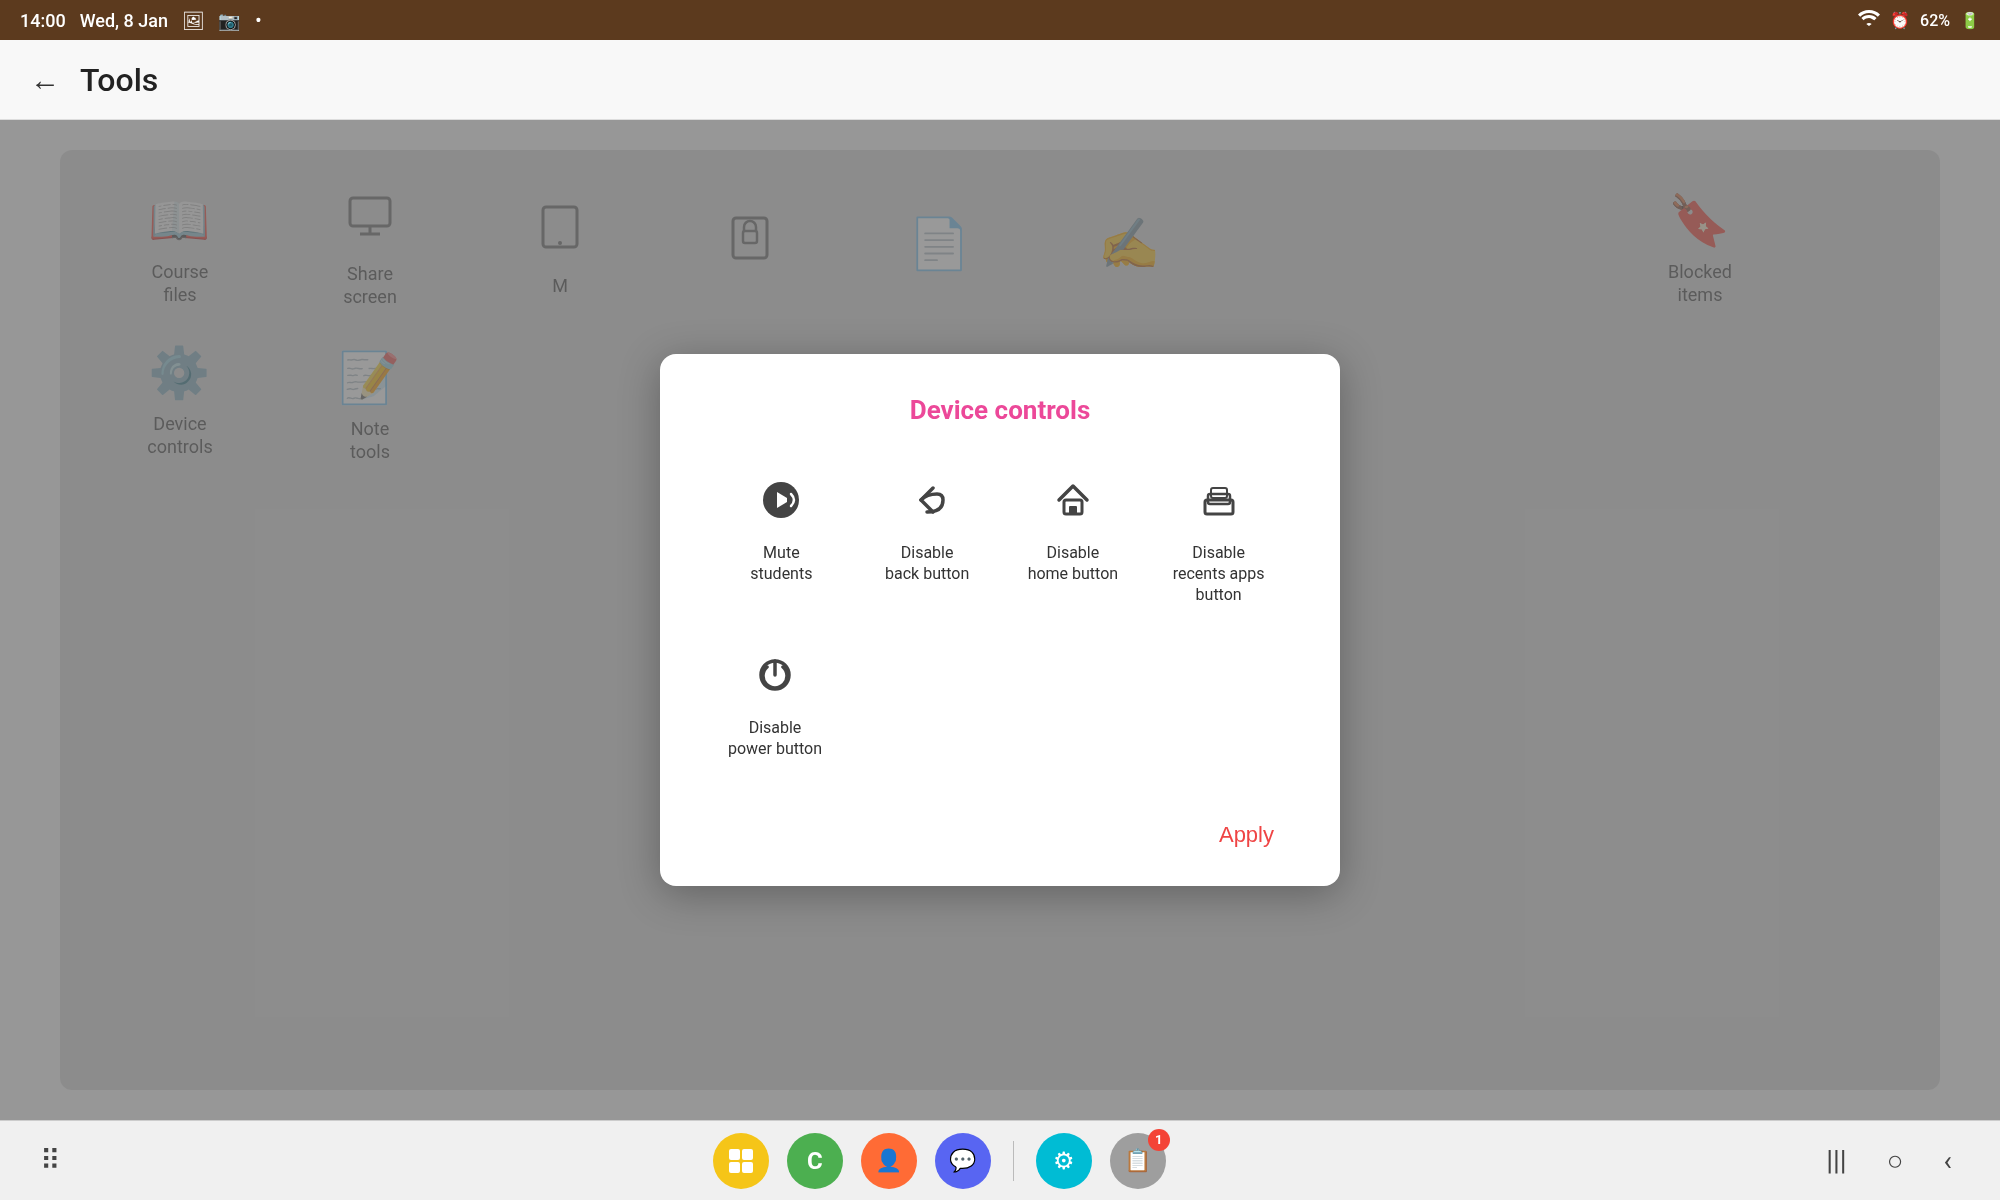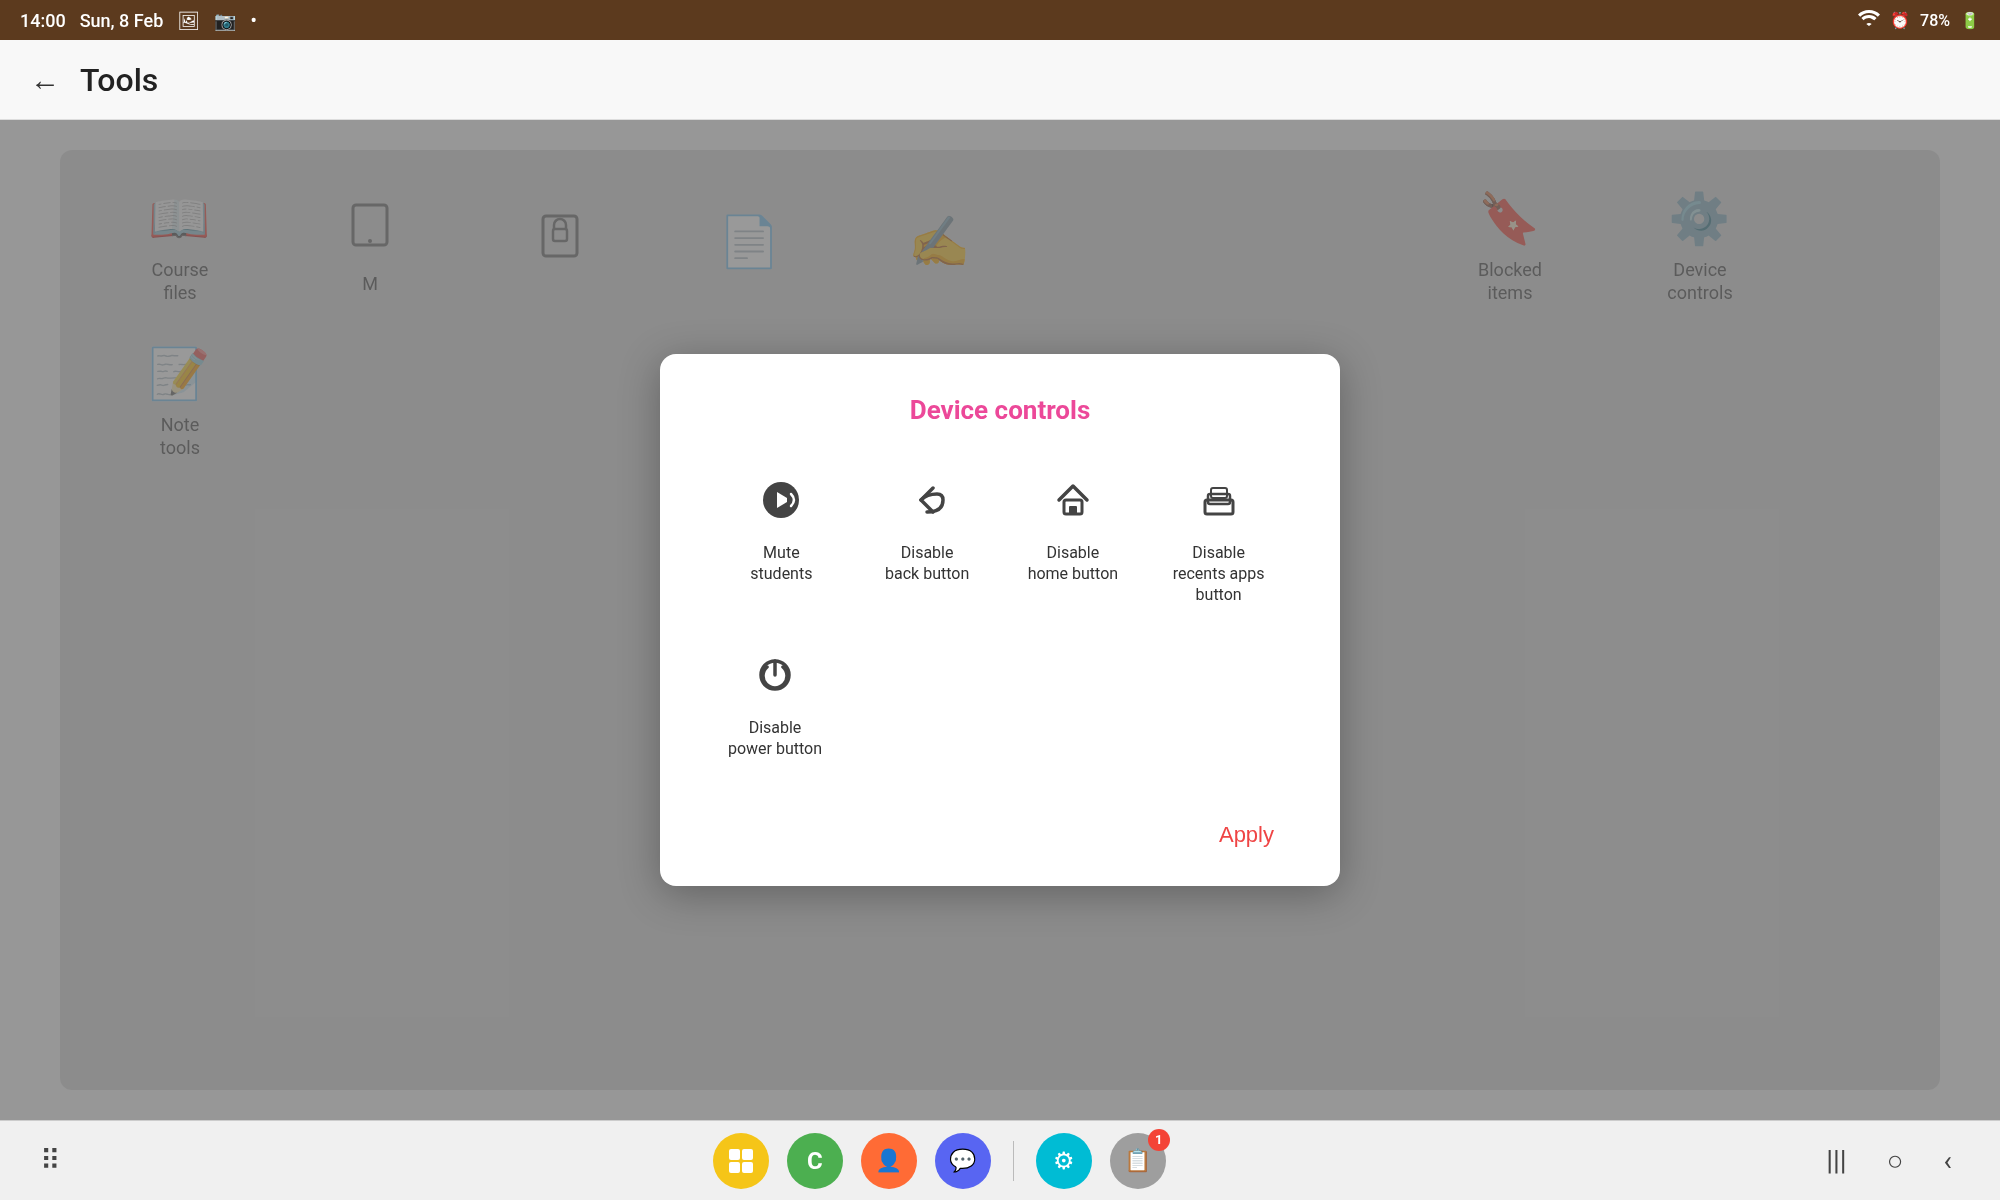--- a/index.html
+++ b/index.html
@@ -280,49 +280,59 @@
       color: #444;
       cursor: pointer;
     }
   </style>
 </head>
 <body>
 
 <div id="status-bar">
   <div id="status-left">
     <span>14:00</span>
-    <span>Sun, 8 Feb</span>
+    <span>Wed, 8 Jan</span>
     <span>🖼</span>
     <span>📷</span>
     <span>•</span>
   </div>
   <div id="status-right">
     <span>
       <svg width="22" height="16" viewBox="0 0 22 16" fill="white">
           <path d="M11 3C7.5 3 4.4 4.4 2.2 6.7L0 4.5C2.8 1.7 6.7 0 11 0s8.2 1.7 11 4.5L19.8 6.7C17.6 4.4 14.5 3 11 3zm0 5c-2.1 0-4 .9-5.4 2.3L3.4 8.1C5.3 6.2 7.9 5 11 5s5.7 1.2 7.6 3.1l-2.2 2.2C15 9.9 13.1 8 11 8zm0 5c-1 0-2 .4-2.7 1.1L11 16l2.7-1.9C13 13.4 12 13 11 13z"></path>
         </svg>
     </span>
     <span>⏰</span>
-    <span>78%</span>
+    <span>62%</span>
     <span>🔋</span>
   </div>
 </div>
 
 <div id="top-bar">
   <span id="back-arrow">←</span>
   <span id="page-title">Tools</span>
 </div>
 
 <div id="main-content">
 
   <div id="tools-grid-bg">
 
     <div class="tool-item">
       <span class="tool-icon">📖</span>
       <span class="tool-label">Course<br>files</span>
+    </div>
+    <div class="tool-item">
+      <span class="tool-icon">
+        <svg width="50" height="50" viewBox="0 0 50 50" fill="#666">
+          <rect x="5" y="8" width="40" height="28" rx="3" ry="3" fill="none" stroke="#666" stroke-width="3"></rect>
+          <line x1="25" y1="36" x2="25" y2="44" stroke="#666" stroke-width="3"></line>
+          <line x1="15" y1="44" x2="35" y2="44" stroke="#666" stroke-width="3"></line>
+        </svg>
+      </span>
+      <span class="tool-label">Share<br>screen</span>
     </div>
     <div class="tool-item">
       <span class="tool-icon">
         <svg width="50" height="50" viewBox="0 0 50 50" fill="#666">
           <rect x="8" y="5" width="34" height="40" rx="3" ry="3" fill="none" stroke="#666" stroke-width="3"></rect>
           <circle cx="25" cy="41" r="2" fill="#666"></circle>
         </svg>
       </span>
       <span class="tool-label">M</span>
     </div>

